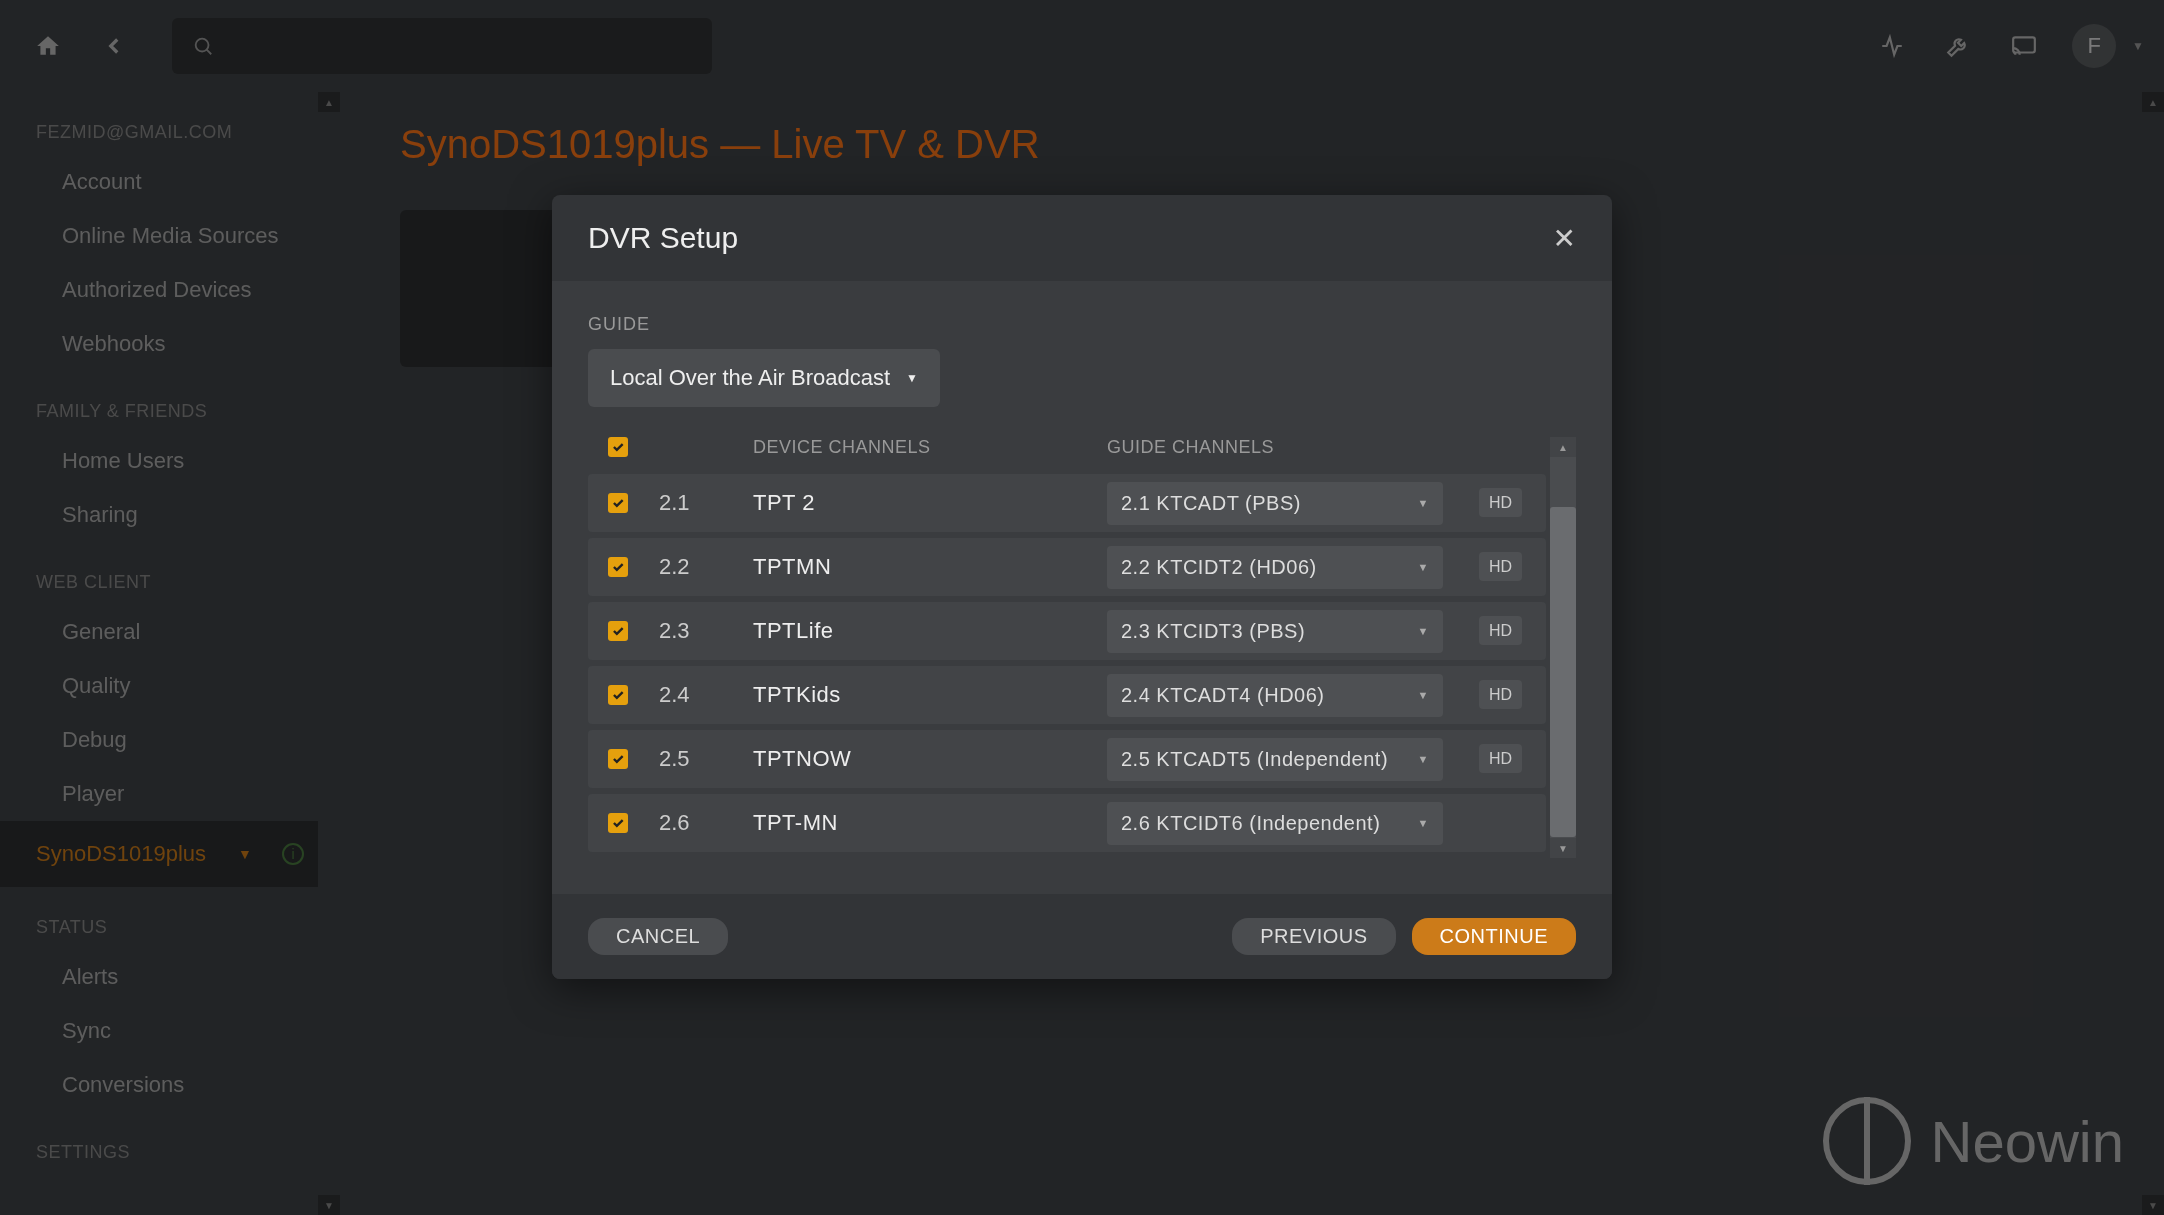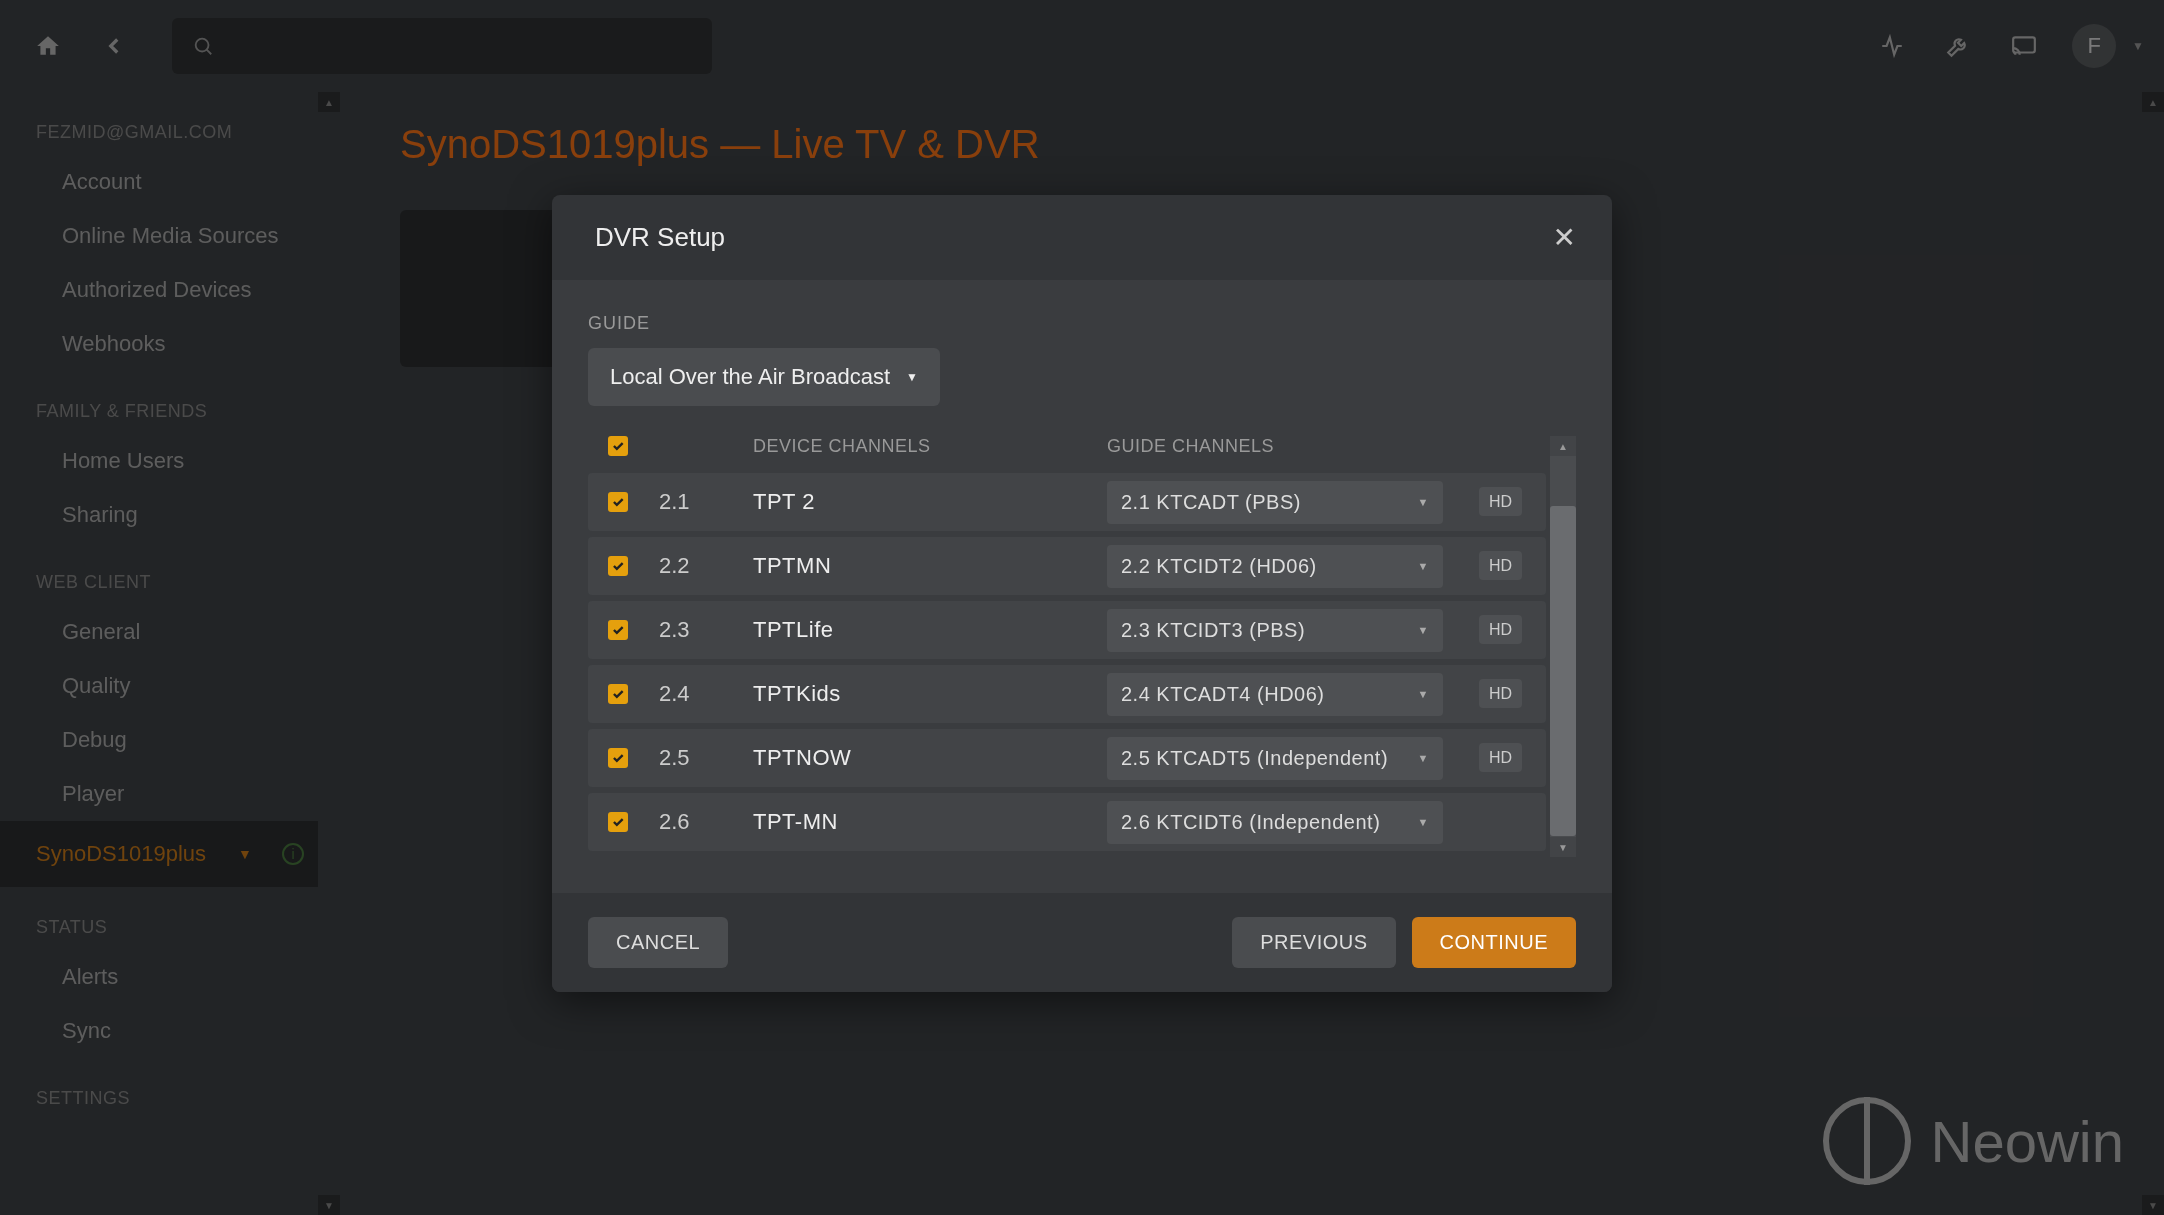--- a/index.html
+++ b/index.html
@@ -162,24 +162,23 @@
   z-index: 200;
   box-shadow: 0 10px 40px rgba(0,0,0,0.5);
   overflow: hidden;
 }
 .modal-header {
   padding: 26px 36px;
   display: flex; align-items: center; justify-content: space-between;
   border-bottom: 1px solid #3a3c3f;
 }
 .modal-title {
-  font-size: 26px;
+  font-size: 30px;
   color: #eee;
   font-weight: 400;
-  margin-left: 7px;
 }
 .close-icon {
   font-size: 28px; color: #ccc; cursor: pointer;
 }
 .modal-body {
   padding: 32px 36px 36px;
   background: #3a3c3f;
 }
 .guide-label {
   font-size: 18px; color: #999;
@@ -273,22 +272,22 @@
   width: 100%;
   border-radius: 3px;
 }
 
 .modal-footer {
   padding: 24px 36px;
   background: #323437;
   display: flex; align-items: center;
 }
 .btn {
-  padding: 14px 28px;
-  border-radius: 6px;
+  padding: 7px 28px;
+  border-radius: 16px;
   font-size: 20px;
   font-weight: 500;
   letter-spacing: 0.5px;
   cursor: pointer;
   border: none;
 }
 .btn-cancel { background: #4a4c4f; color: #ddd; }
 .btn-prev { background: #4a4c4f; color: #ddd; margin-left: auto; margin-right: 16px; }
 .btn-continue { background: #cc7b19; color: #fff; }
 
@@ -389,20 +388,21 @@
 
     <div class="sidebar-server">
       <span>SynoDS1019plus</span>
       <span class="caret">▼</span>
       <span class="info-icon">i</span>
     </div>
 
     <div class="section-header">STATUS</div>
     <div class="sidebar-item">Alerts</div>
     <div class="sidebar-item">Sync</div>
+    <div class="sidebar-item">Conversions</div>
 
     <div class="section-header">SETTINGS</div>
 
     <div class="sidebar-scroll">
       <div class="sidebar-scroll-btn">▲</div>
       <div class="sidebar-scroll-btn bottom">▼</div>
     </div>
   </div>
 
   <div class="content">

